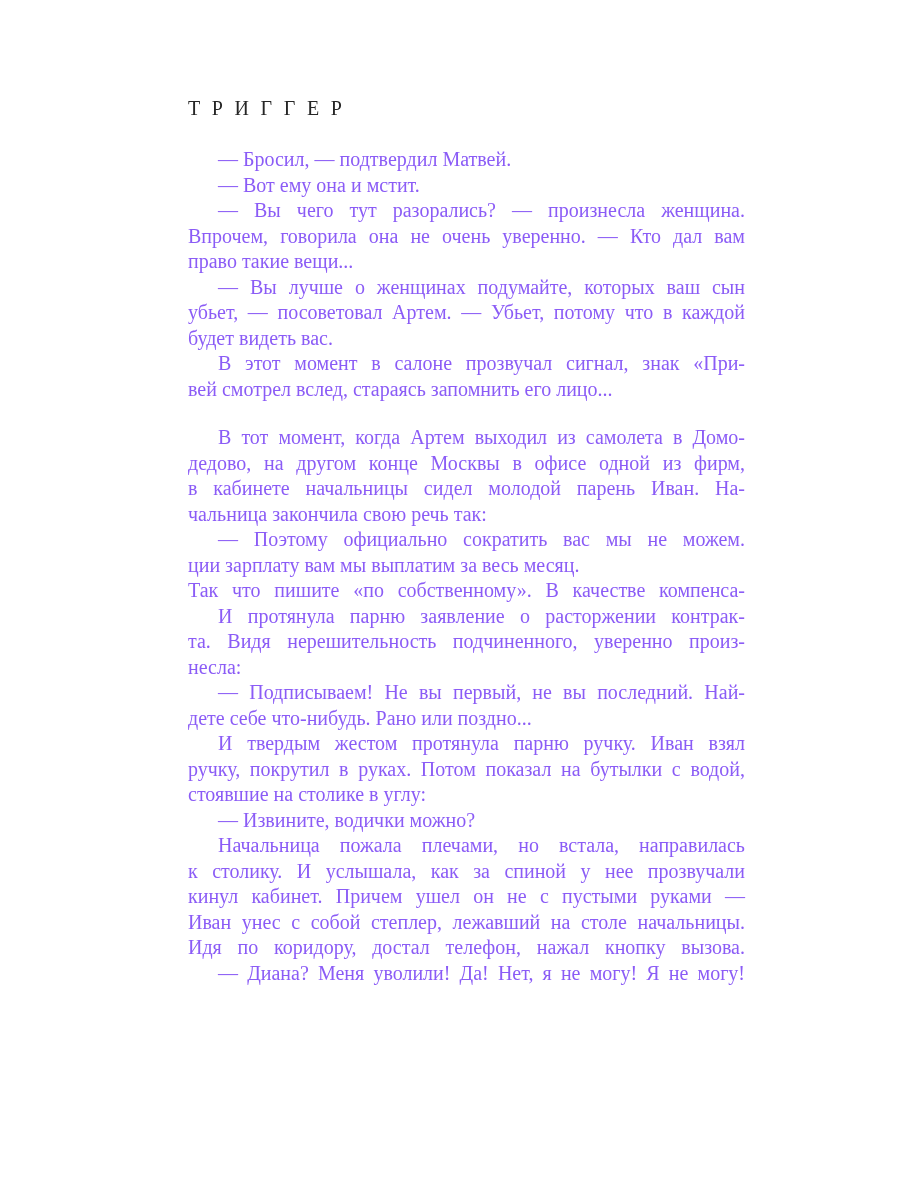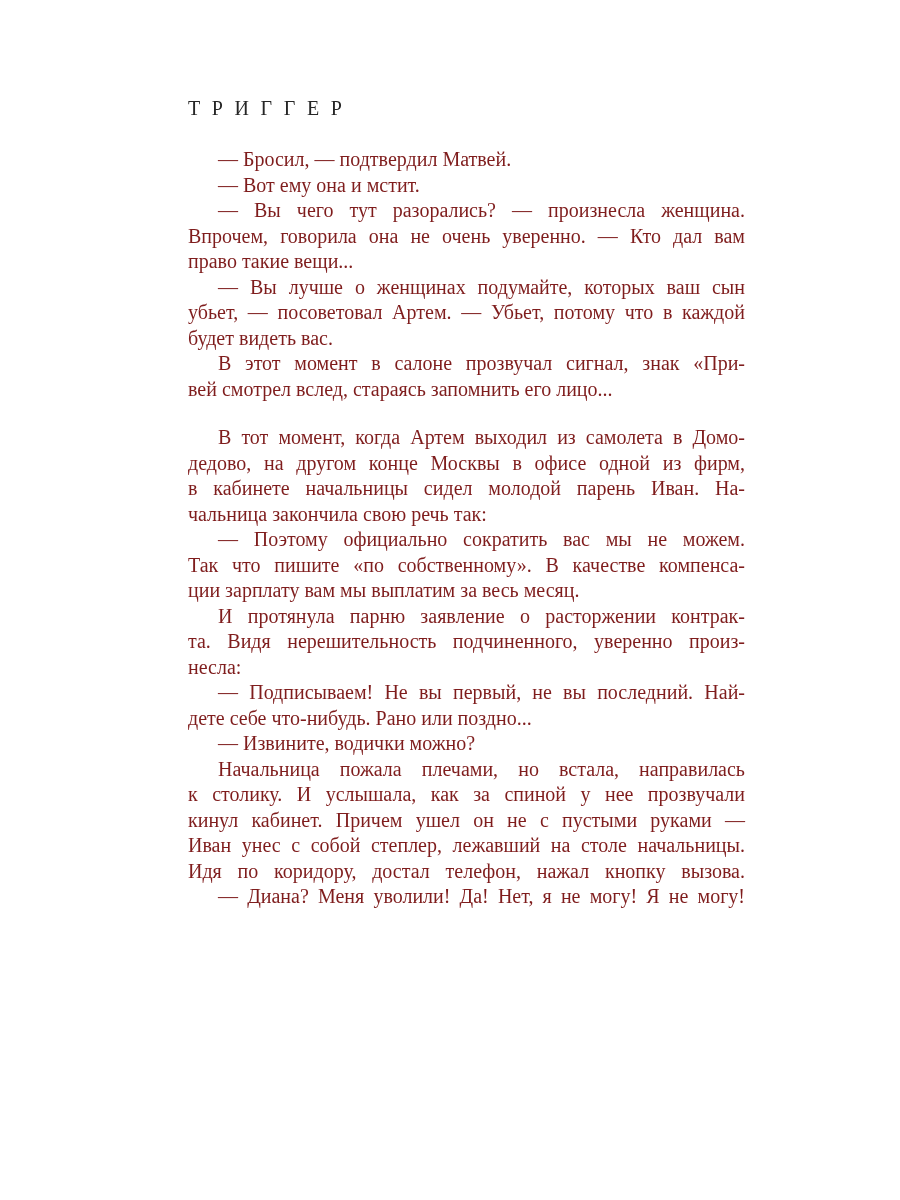--- a/index.html
+++ b/index.html
@@ -55,21 +55,21 @@
     line-height: 26px;
     color: #262626;
   }
 </style>
 </head>
 <body>
 
 <div class="page" style="background: rgb(255, 255, 255);">
   <div class="running-title">ТРИГГЕР</div>
 
-  <div class="body-text" style="color: #7f1d1d;">
+  <div class="body-text" style="color: #8b5cf6;">
       <div class="paragraph">
         <div class="line indent">— Бросил, — подтвердил Матвей.</div>
       </div>
       <div class="paragraph">
         <div class="line indent">— Вот ему она и мстит.</div>
       </div>
       <div class="paragraph">
         <div class="line j indent">— Вы чего тут разорались? — произнесла женщина.</div>
         <div class="line j">Впрочем, говорила она не очень уверенно. — Кто дал вам</div>
         <div class="line">право такие вещи...</div>
@@ -84,31 +84,36 @@
         <div class="line">вей смотрел вслед, стараясь запомнить его лицо...</div>
       </div>
       <div class="paragraph gap">
         <div class="line j indent">В тот момент, когда Артем выходил из самолета в Домо-</div>
         <div class="line j">дедово, на другом конце Москвы в офисе одной из фирм,</div>
         <div class="line j">в кабинете начальницы сидел молодой парень Иван. На-</div>
         <div class="line">чальница закончила свою речь так:</div>
       </div>
       <div class="paragraph">
         <div class="line j indent">— Поэтому официально сократить вас мы не можем.</div>
+        <div class="line">ции зарплату вам мы выплатим за весь месяц.</div>
         <div class="line j">Так что пишите «по собственному». В качестве компенса-</div>
-        <div class="line">ции зарплату вам мы выплатим за весь месяц.</div>
       </div>
       <div class="paragraph">
         <div class="line j indent">И протянула парню заявление о расторжении контрак-</div>
         <div class="line j">та. Видя нерешительность подчиненного, уверенно произ-</div>
         <div class="line">несла:</div>
       </div>
       <div class="paragraph">
         <div class="line j indent">— Подписываем! Не вы первый, не вы последний. Най-</div>
         <div class="line">дете себе что-нибудь. Рано или поздно...</div>
+      </div>
+      <div class="paragraph">
+        <div class="line j indent">И твердым жестом протянула парню ручку. Иван взял</div>
+        <div class="line j">ручку, покрутил в руках. Потом показал на бутылки с водой,</div>
+        <div class="line">стоявшие на столике в углу:</div>
       </div>
       <div class="paragraph">
         <div class="line indent">— Извините, водички можно?</div>
       </div>
       <div class="paragraph">
         <div class="line j indent">Начальница пожала плечами, но встала, направилась</div>
         <div class="line j">к столику. И услышала, как за спиной у нее прозвучали</div>
         <div class="line j">кинул кабинет. Причем ушел он не с пустыми руками —</div>
         <div class="line j">Иван унес с собой степлер, лежавший на столе начальницы.</div>
         <div class="line j">Идя по коридору, достал телефон, нажал кнопку вызова.</div>

